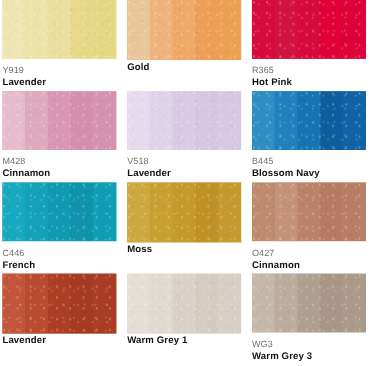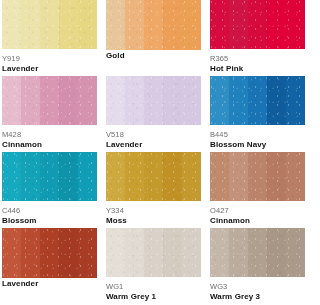--- a/index.html
+++ b/index.html
@@ -143,31 +143,30 @@
     </div>
     <div class="swatch-cell">
       <div class="swatch-chip" style="background: rgb(18, 165, 188);">
         <div class="band" style="background: rgb(22, 169, 191); width: 20%;"></div>
         <div class="band" style="background: rgb(20, 162, 184); width: 20%;"></div>
         <div class="band" style="background: rgb(17, 155, 178); width: 20%;"></div>
         <div class="band" style="background: rgb(14, 147, 171); width: 20%;"></div>
         <div class="band" style="background: rgb(16, 158, 182); width: 20%;"></div>
       </div>
       <div class="swatch-code">C446</div>
-      <div class="swatch-name">Blossom</div>
+      <div class="swatch-name">French</div>
     </div>
     <div class="swatch-cell">
       <div class="swatch-chip" style="background: rgb(201, 161, 50);">
         <div class="band" style="background: rgb(205, 169, 63); width: 20%;"></div>
         <div class="band" style="background: rgb(200, 159, 49); width: 20%;"></div>
         <div class="band" style="background: rgb(196, 154, 44); width: 20%;"></div>
         <div class="band" style="background: rgb(192, 146, 38); width: 20%;"></div>
         <div class="band" style="background: rgb(196, 154, 46); width: 20%;"></div>
       </div>
-      <div class="swatch-code">Y334</div>
       <div class="swatch-name">Moss</div>
     </div>
     <div class="swatch-cell">
       <div class="swatch-chip" style="background: rgb(192, 138, 110);">
         <div class="band" style="width: 20%;"></div>
         <div class="band" style="background: rgb(196, 145, 122); width: 20%;"></div>
         <div class="band" style="background: rgb(188, 131, 107); width: 20%;"></div>
         <div class="band" style="background: rgb(182, 122, 98); width: 20%;"></div>
         <div class="band" style="background: rgb(185, 126, 102); width: 20%;"></div>
       </div>
@@ -185,21 +184,20 @@
       <div class="swatch-name">Lavender</div>
     </div>
     <div class="swatch-cell">
       <div class="swatch-chip" style="background: rgb(221, 214, 205);">
         <div class="band" style="background: rgb(228, 222, 214); width: 20%;"></div>
         <div class="band" style="background: rgb(224, 218, 210); width: 20%;"></div>
         <div class="band" style="background: rgb(218, 210, 200); width: 20%;"></div>
         <div class="band" style="background: rgb(213, 204, 193); width: 20%;"></div>
         <div class="band" style="background: rgb(215, 207, 197); width: 20%;"></div>
       </div>
-      <div class="swatch-code">WG1</div>
       <div class="swatch-name">Warm Grey 1</div>
     </div>
     <div class="swatch-cell">
       <div class="swatch-chip" style="background: rgb(182, 166, 150);">
         <div class="band" style="background: rgb(197, 184, 171); width: 20%;"></div>
         <div class="band" style="background: rgb(188, 172, 158); width: 20%;"></div>
         <div class="band" style="background: rgb(176, 160, 143); width: 20%;"></div>
         <div class="band" style="background: rgb(168, 150, 134); width: 20%;"></div>
         <div class="band" style="background: rgb(171, 154, 138); width: 20%;"></div>
       </div>

